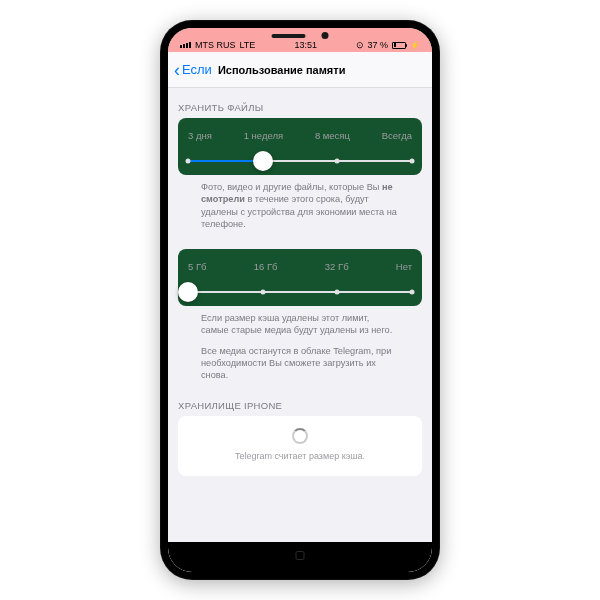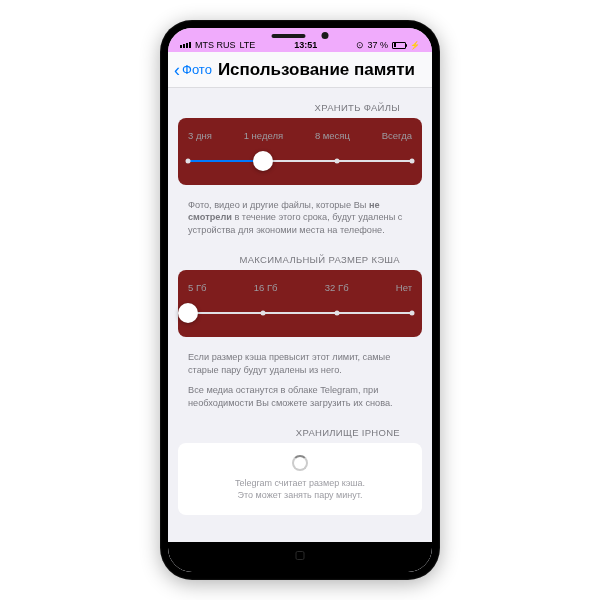--- a/index.html
+++ b/index.html
@@ -30,65 +30,65 @@
     position: absolute; top: 12px; left: 50%; transform: translateX(-50%);
     display: flex; gap: 16px; align-items: center;
     z-index: 3;
   }
   .speaker { width: 34px; height: 4px; background: #1a1a1a; border-radius: 2px; }
   .cam { width: 7px; height: 7px; background: #1a1a1a; border-radius: 50%; }
   .statusbar {
     height: 24px;
     display: flex; align-items: flex-end; justify-content: space-between;
     padding: 0 12px 2px;
-    background: #f0abfc;
+    background: #fca5a5;
     font-size: 9px; font-weight: 500; color: #000;
   }
   .sb-left, .sb-right { display: flex; align-items: center; gap: 4px; }
   .signal { display: inline-flex; gap: 1px; align-items: flex-end; }
   .signal span { width: 2px; background:#000; }
   .signal span:nth-child(1){height:3px}.signal span:nth-child(2){height:4px}
   .signal span:nth-child(3){height:5px}.signal span:nth-child(4){height:6px}
   .batt { display:inline-flex; align-items:center; gap:2px;}
   .batt-body{width:14px;height:7px;border:1px solid #000;border-radius:1px;position:relative;}
   .batt-body::after{content:"";position:absolute;right:-2px;top:1.5px;width:1.5px;height:3px;background:#000;border-radius:0 1px 1px 0;}
   .batt-fill{position:absolute;left:0.5px;top:0.5px;bottom:0.5px;width:18%;background:#000;}
   .navbar {
     height: 36px; background:#f9f9fb;
     display:flex; align-items:center; padding: 0 6px;
     border-bottom: 0.5px solid #dcdce0;
   }
   .back { display:flex; align-items:center; color:#007aff; font-size:13px; gap:2px;}
   .chev { font-size:18px; line-height:1; font-weight:300;}
-  .title { font-size:17px; font-weight:600; color:#000; margin-left:6px;}
+  .title { font-size:11px; font-weight:600; color:#000; margin-left:6px;}
   .content { flex:1; overflow-y:auto; padding: 14px 10px 0; font-size:10px; }
   .section-header {
     font-size:9.5px; color:#7a7a80; letter-spacing:0.3px;
-    margin: 0 22px 5px; text-transform: uppercase; text-align: right;
+    margin: 0 0 5px; text-transform: uppercase;
   }
   .card {
-    background:#7f1d1d; border-radius:8px; padding: 12px 10px 14px;
-    margin-bottom: 14px;
+    background:#14532d; border-radius:8px; padding: 12px 10px 4px;
+    margin-bottom: 6px;
   }
   .slider-labels {
     display:flex; justify-content:space-between;
     font-size:9.5px; color:#9c9ca2; margin-bottom: 10px;
   }
   .slider { position:relative; height: 20px; display:flex; align-items:center;}
   .track { position:absolute; left:0; right:0; height:2px; background:#e1e1e6; border-radius:1px;}
   .track-fill { position:absolute; left:0; height:2px; background:#007aff; border-radius:1px;}
   .tick { position:absolute; width:5px; height:5px; background:#e1e1e6; border-radius:50%; top:50%; transform:translate(-50%,-50%);}
   .thumb {
     position:absolute; width:20px; height:20px; background:#fff;
     border-radius:50%; box-shadow:0 1px 4px rgba(0,0,0,0.3), 0 0 1px rgba(0,0,0,0.2);
     top:50%; transform:translate(-50%,-50%);
   }
   .footer-text {
     font-size:9.2px; color:#7a7a80; line-height:1.35;
-    margin: 6px 10px 18px;
+    margin: 6px 23px 18px;
   }
   .footer-text b { color:#7a7a80; font-weight:600;}
   .loading-card {
     background:#fff; border-radius:8px;
     padding: 12px 10px 14px; text-align:center;
   }
   .spinner {
     width:16px; height:16px; margin: 0 auto 6px;
     border: 2px solid #ccc; border-top-color:#888;
     border-radius:50%;
@@ -121,37 +121,37 @@
       <div class="sb-left">
         <span class="signal">
             <span></span>
             <span></span>
             <span></span>
             <span></span>
           </span>
         <span>MTS RUS</span>
         <span>LTE</span>
       </div>
-      <div style="font-weight:700">13:51</div>
+      <div style="font-weight:400">13:51</div>
       <div class="sb-right">
         <span>⊙</span>
         <span>37 %</span>
         <span class="batt">
             <span class="batt-body">
               <span class="batt-fill"></span>
             </span>
           </span>
         <span style="font-size:8px">⚡</span>
       </div>
     </div>
 
     <div class="navbar">
       <div class="back">
         <span class="chev">‹</span>
-        <span>Фото</span>
+        <span>Если</span>
       </div>
       <div class="title">Использование памяти</div>
     </div>
 
     <div class="content">
 
       <div class="section-header">ХРАНИТЬ ФАЙЛЫ</div>
       <div class="card">
         <div class="slider-labels">
           <span>3 дня</span>
@@ -166,46 +166,44 @@
           <div class="tick" style="left:33.3%"></div>
           <div class="tick" style="left:66.6%"></div>
           <div class="tick" style="left:100%"></div>
           <div class="thumb" style="left:33.3%"></div>
         </div>
       </div>
       <div class="footer-text">
         <span>Фото, видео и другие файлы, которые Вы </span><b>не смотрели</b><span> в течение этого срока, будут удалены с устройства для экономии места на телефоне.</span>
       </div>
 
-      <div class="section-header">МАКСИМАЛЬНЫЙ РАЗМЕР КЭША</div>
       <div class="card">
         <div class="slider-labels">
           <span>5 Гб</span>
           <span>16 Гб</span>
           <span>32 Гб</span>
           <span>Нет</span>
         </div>
         <div class="slider">
           <div class="track"></div>
           <div class="tick" style="left:0%"></div>
           <div class="tick" style="left:33.3%"></div>
           <div class="tick" style="left:66.6%"></div>
           <div class="tick" style="left:100%"></div>
           <div class="thumb" style="left:0%"></div>
         </div>
       </div>
-      <div class="footer-text">Если размер кэша превысит этот лимит, самые старые пару будут удалены из него.</div>
+      <div class="footer-text">Если размер кэша удалены этот лимит, самые старые медиа будут удалены из него.</div>
       <div class="footer-text" style="margin-top:-10px">Все медиа останутся в облаке Telegram, при необходимости Вы сможете загрузить их снова.</div>
 
       <div class="section-header">ХРАНИЛИЩЕ IPHONE</div>
       <div class="loading-card">
         <div class="spinner"></div>
         <div class="loading-text">
           <div>Telegram считает размер кэша.</div>
-          <div>Это может занять пару минут.</div>
         </div>
       </div>
 
       <div style="height:40px"></div>
     </div>
 
     <div class="fade-bottom"></div>
   </div>
 </div>
 

